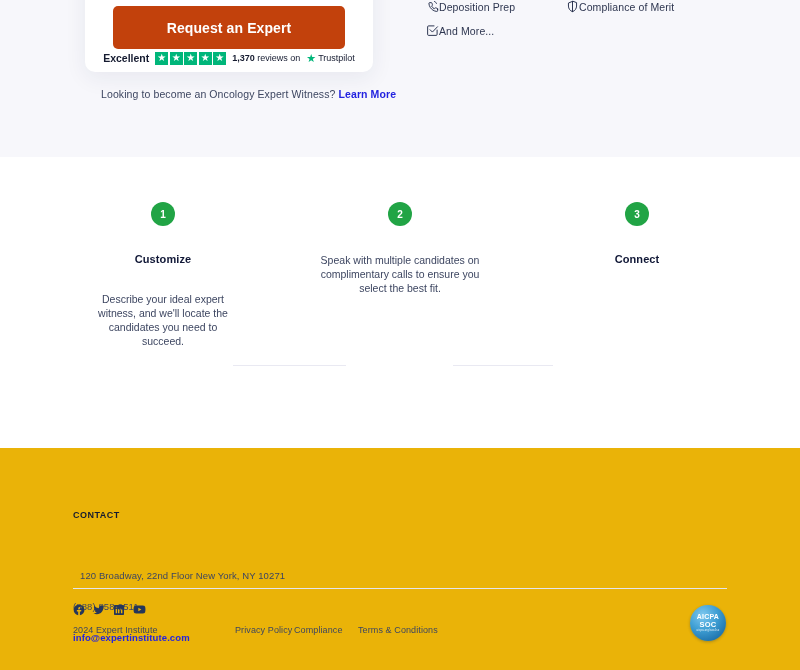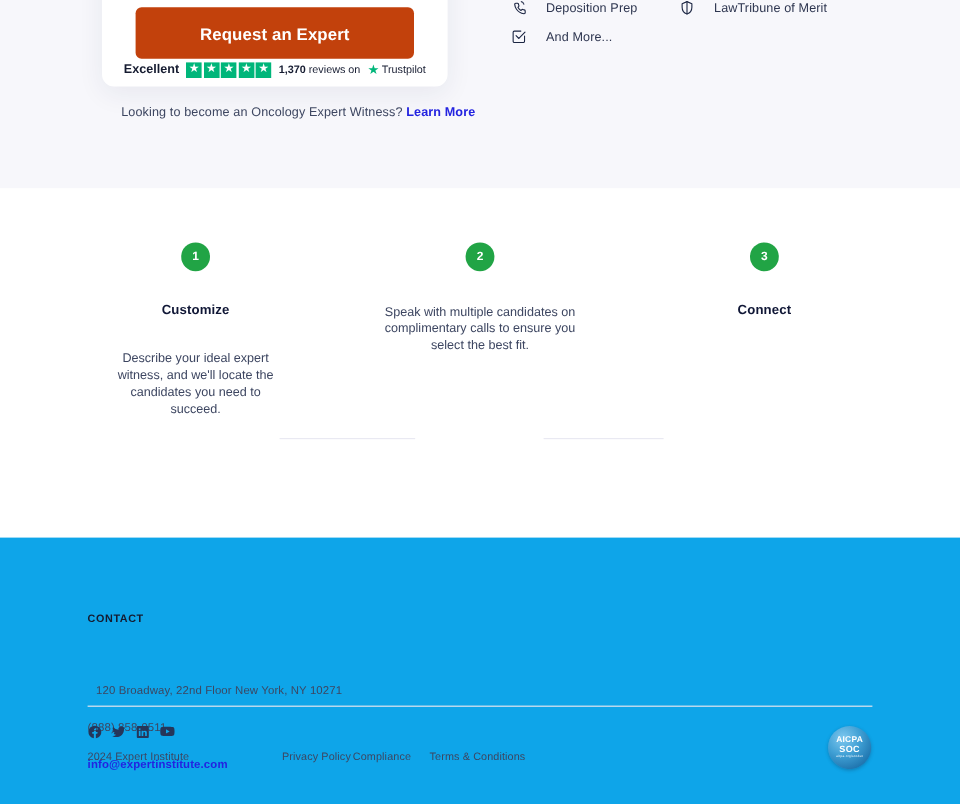--- a/index.html
+++ b/index.html
@@ -46,21 +46,21 @@
 
   .become {
     position: absolute; left: 101px; top: 88px;
     font-size: 10.5px; color: #3d4661; letter-spacing: .1px;
   }
   .become a { color: #2323e0; font-weight: bold; text-decoration: none; }
 
   
   .feat-list { position: absolute; left: 426px; top: 0px; width: 320px; }
   .feat-item {
-    position: absolute; display: flex; align-items: center; gap: 16px;
+    position: absolute; display: flex; align-items: center; gap: 0;
     font-size: 10.5px; color: #2e3650; letter-spacing: .1px;
   }
   .feat-item svg { display: block; }
 
   
   .steps-band {
     position: absolute; left: 0; top: 157px; width: 800px; height: 291px;
     background: #ffffff;
   }
   .steps-wrap {
@@ -100,21 +100,21 @@
   .lg-tl { font-family: "Liberation Serif", serif; font-size: 14px; font-weight: bold; letter-spacing: -.3px; color:#1b2542; transform: scaleX(.85);}
   .lg-rec { font-size: 11px; font-weight: bold; letter-spacing: -.2px; }
   .lg-rec .the { color: #b9c0cf; font-weight: bold; }
   .lg-rec .rd { color: #1b2542; }
   .lg-ctl .sm { font-size: 4px; letter-spacing: .2px; display: block; color:#46506b;}
   .lg-ctl .bg { font-family: "Liberation Serif", serif; font-size: 13px; font-weight: bold; letter-spacing: -.4px; }
 
   
   .footer-band {
     position: absolute; left: 0; top: 448px; width: 800px; height: 222px;
-    background: #0ea5e9;
+    background: #eab308;
     padding-left: 41px;
   }
   .contact-hd {
     position: absolute; left: 73px; top: 62px;
     font-size: 9px; font-weight: bold; letter-spacing: .5px; color: #151b30;
   }
   .contact-l1 { position: absolute; left: 80px; top: 122px; font-size: 9.5px; color: #3d4661; letter-spacing: .1px;}
   .contact-l2 { position: absolute; left: 73px; top: 153px; font-size: 9.5px; color: #3d4661; letter-spacing: .1px;}
   .contact-mail {
     position: absolute; left: 73px; top: 184px; font-size: 9.5px;
@@ -191,21 +191,21 @@
         <span>Deposition Prep</span>
       </div>
 
       <div class="feat-item" style="left:140px; top:0px;">
         <span>
           <svg width="13" height="13" viewBox="0 0 24 24" fill="none" stroke="#1b2542" stroke-width="1.7" stroke-linecap="round" stroke-linejoin="round">
             <path d="M12 2.5 4.5 5.6v5.6c0 4.7 3.2 9 7.5 10.3 4.3-1.3 7.5-5.6 7.5-10.3V5.6z"></path>
             <path d="M12 2.8v18.5"></path>
           </svg>
         </span>
-        <span>LawTribune of Merit</span>
+        <span>Compliance of Merit</span>
       </div>
 
       <div class="feat-item" style="left:0px; top:24px;">
         <span>
           <svg width="13" height="13" viewBox="0 0 24 24" fill="none" stroke="#1b2542" stroke-width="1.7" stroke-linecap="round" stroke-linejoin="round">
             <path d="M20.5 11.2v8a1.8 1.8 0 0 1-1.8 1.8H4.8A1.8 1.8 0 0 1 3 19.2V5.3a1.8 1.8 0 0 1 1.8-1.8h10"></path>
             <path d="m7.5 10.6 4.3 4.3 9.4-9.8"></path>
           </svg>
         </span>
         <span>And More...</span>

